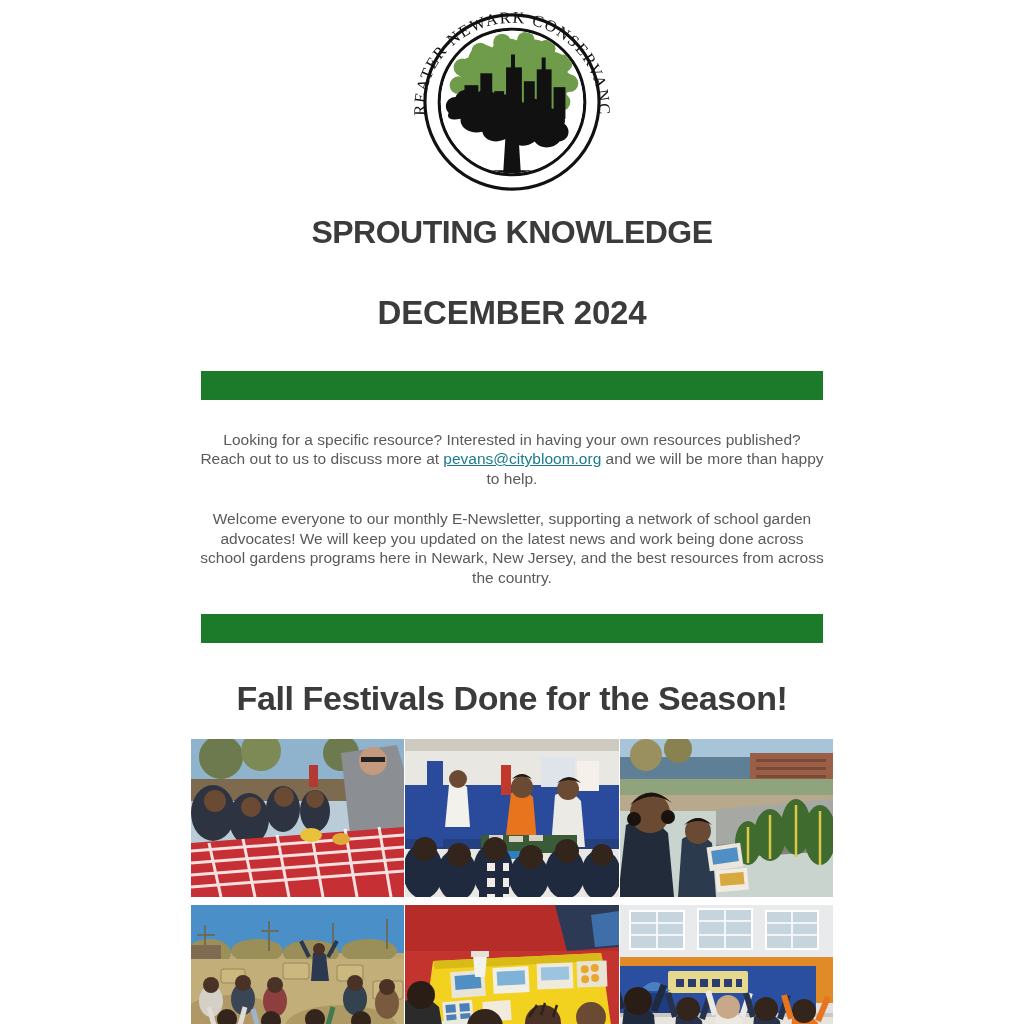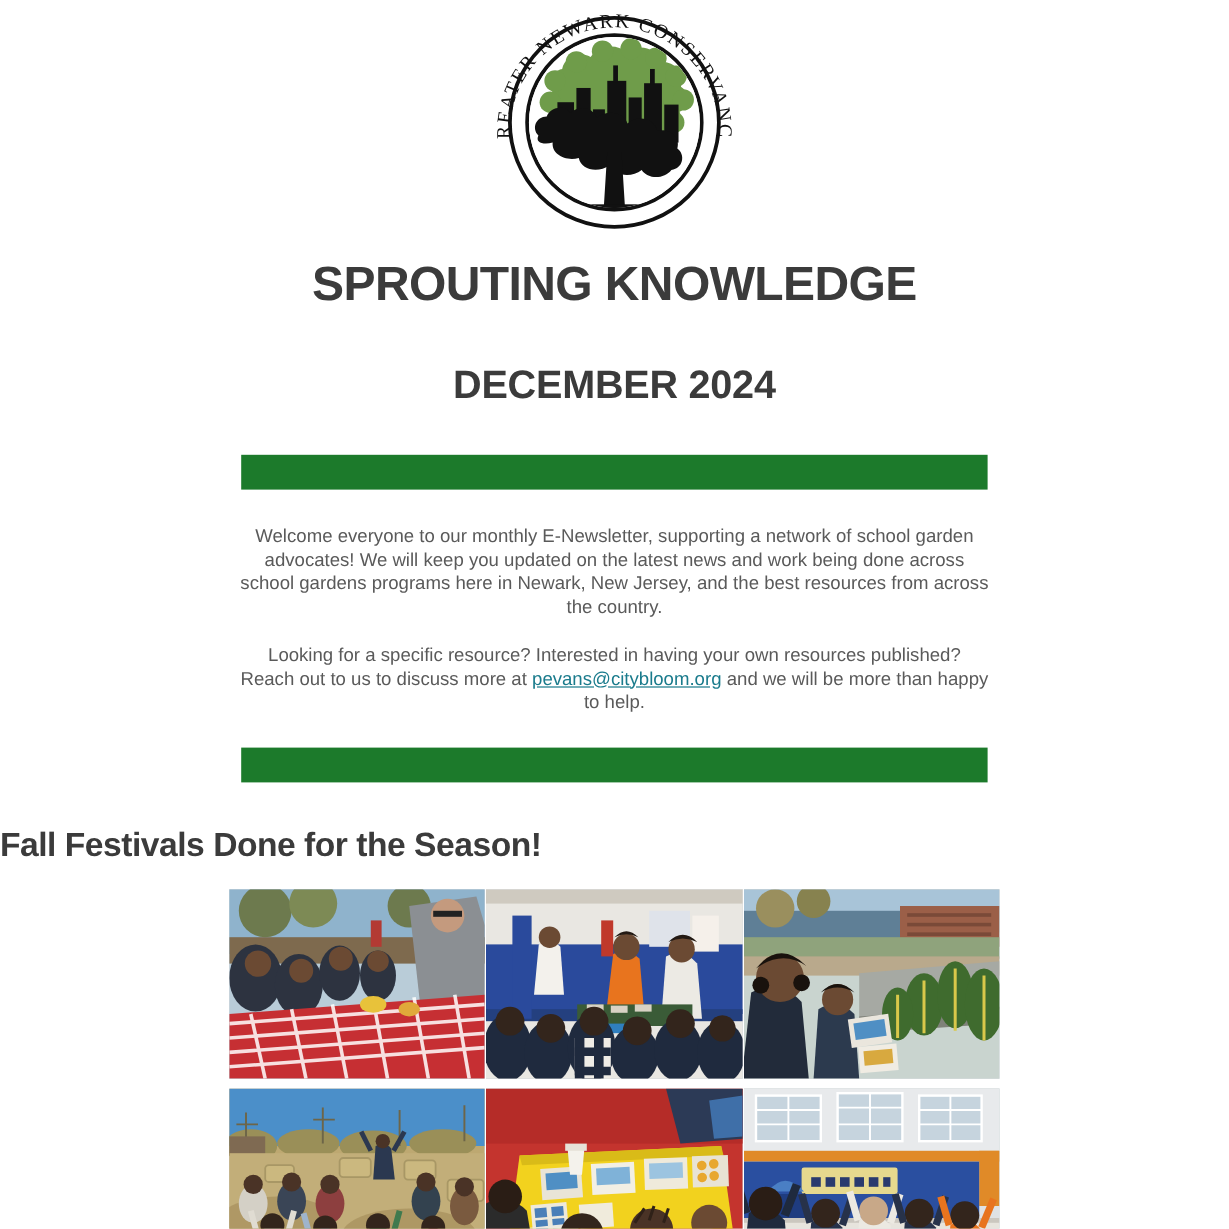--- a/index.html
+++ b/index.html
@@ -38,21 +38,21 @@
     height: 188px;
     display: block;
   }
 
   
   .masthead {
     text-align: center;
     margin-top: 20px;
   }
   .masthead-title {
-    font-size: 40px;
+    font-size: 32px;
     font-weight: bold;
     color: #3b3b3b;
     letter-spacing: -0.5px;
     line-height: 1.05;
     margin: 0;
   }
   .masthead-date {
     font-size: 33px;
     font-weight: bold;
     color: #3b3b3b;
@@ -89,22 +89,22 @@
   }
   .intro p + p { margin-top: 21px; }
   .email-link {
     color: #1a7b8c;
     text-decoration: underline;
     cursor: pointer;
   }
 
   
   .section-heading {
-    text-align: left;
-    font-size: 28px;
+    text-align: center;
+    font-size: 34px;
     font-weight: bold;
     color: #3b3b3b;
     margin: 0;
     padding-top: 36px;
     letter-spacing: -0.4px;
   }
 
   
   .photo-grid {
     width: 642px;
@@ -191,22 +191,22 @@
   <div class="masthead">
     <h1 class="masthead-title">SPROUTING KNOWLEDGE</h1>
     <h2 class="masthead-date">DECEMBER 2024</h2>
   </div>
 
   <div class="bar-row bar-top">
     <div class="green-bar"></div>
   </div>
 
   <div class="intro">
+    <p><span>Looking for a specific resource? Interested in having your own resources published? Reach out to us to discuss more at </span><a class="email-link" href="#">pevans@citybloom.org</a><span> and we will be more than happy to help.</span></p>
     <p>Welcome everyone to our monthly E-Newsletter, supporting a network of school garden advocates! We will keep you updated on the latest news and work being done across school gardens programs here in Newark, New Jersey, and the best resources from across the country.</p>
-    <p><span>Looking for a specific resource? Interested in having your own resources published? Reach out to us to discuss more at </span><a class="email-link" href="#">pevans@citybloom.org</a><span> and we will be more than happy to help.</span></p>
   </div>
 
   <div class="bar-row bar-bottom">
     <div class="green-bar"></div>
   </div>
 
   <h2 class="section-heading">Fall Festivals Done for the Season!</h2>
 
   <div class="photo-grid">
 

